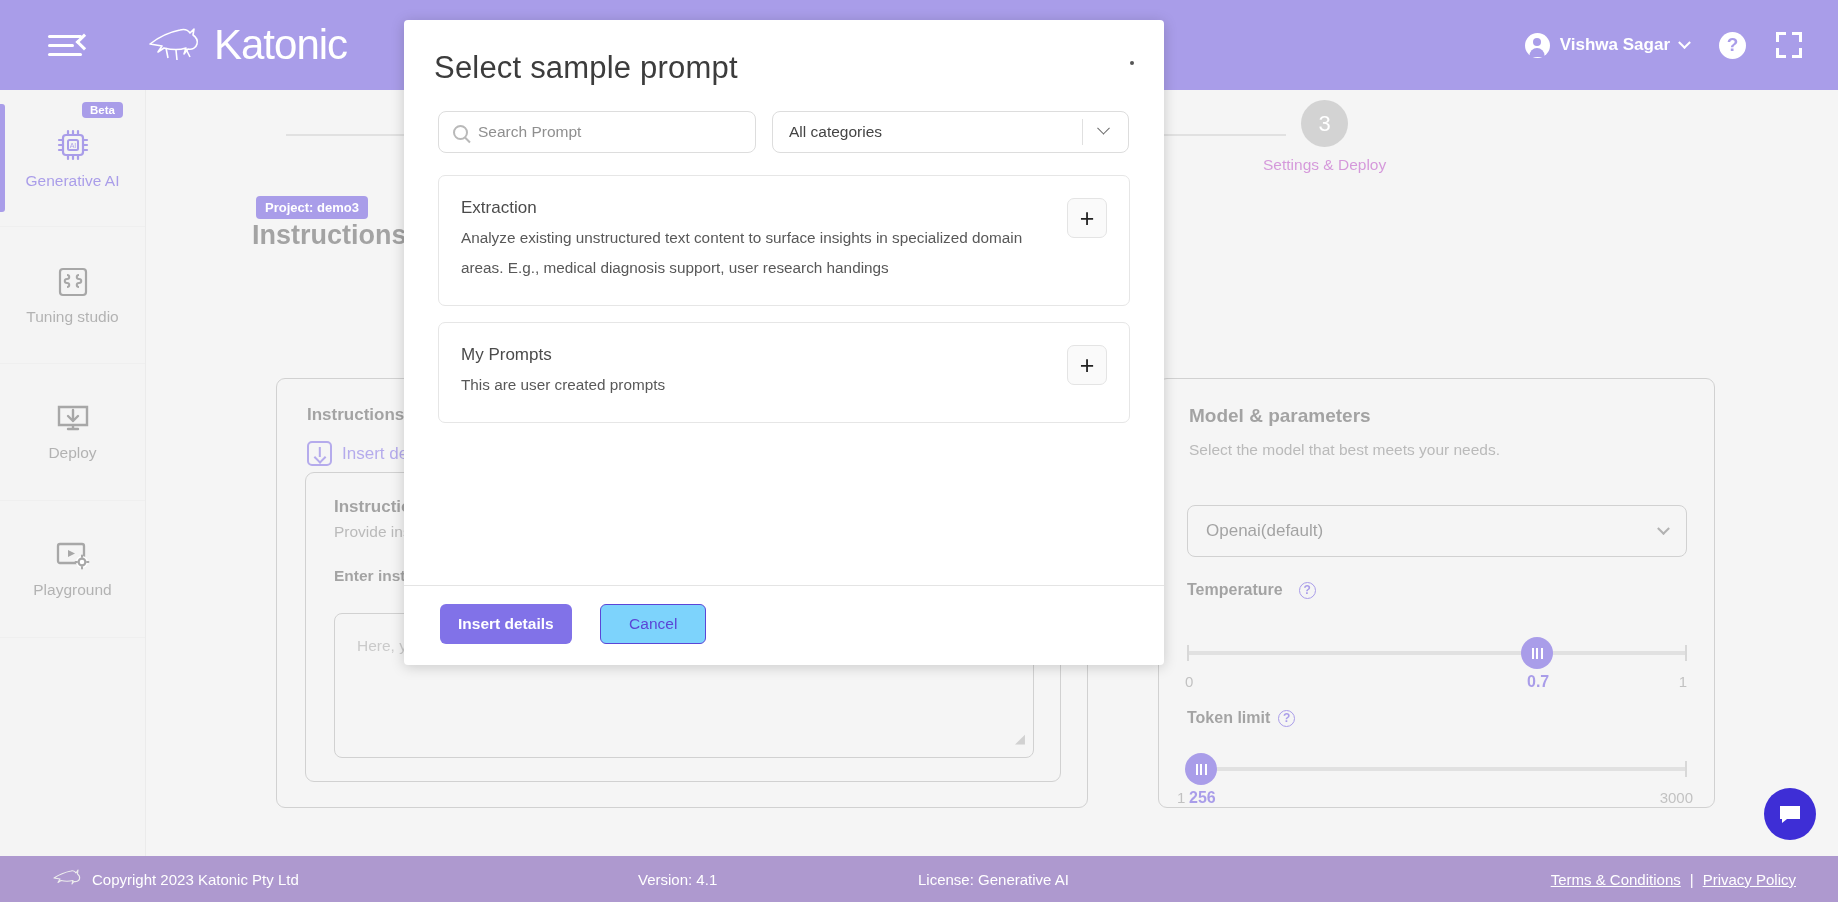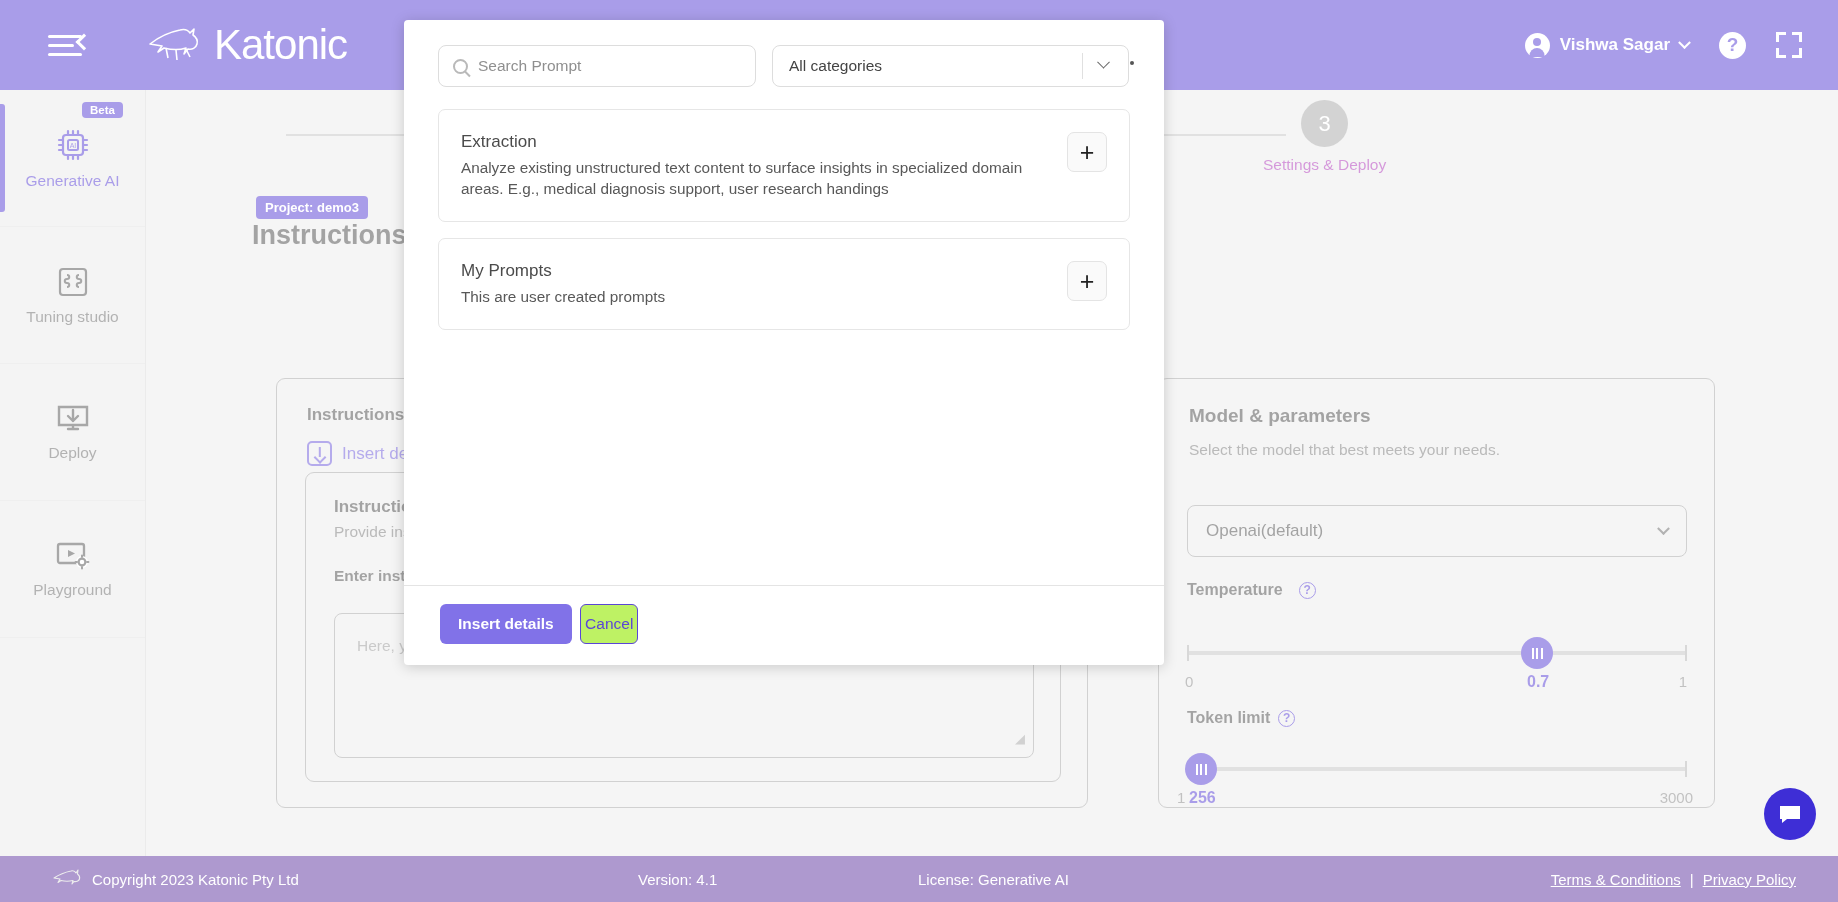--- a/index.html
+++ b/index.html
@@ -147,31 +147,31 @@
     display: flex; align-items: center; padding: 0 4px 0 16px; font-size: 15.5px; color: #444; cursor: pointer; }
   .cat-select .divider { margin-left: auto; width: 1px; height: 26px; background: #e0e0e0; }
   .cat-select .caret2 { width: 9px; height: 9px; border-right: 1.8px solid #666; border-bottom: 1.8px solid #666;
     transform: rotate(45deg) translate(-3px,-3px); margin: 0 16px; }
 
   .modal-list { flex: 1; padding: 22px 34px 0 34px; overflow: hidden; }
   .prompt-card { border: 1px solid #e6e6e6; border-radius: 7px; background: #fff;
     display: flex; align-items: flex-start; padding: 22px 22px 22px 22px; margin-bottom: 16px; cursor: pointer; }
   .pc-text { flex: 1; padding-right: 14px; }
   .pc-title { font-size: 17px; font-weight: 400; color: #4b4b4b; margin-bottom: 5px; }
-  .pc-desc { font-size: 15.3px; color: #585858; line-height: 21px; }
+  .pc-desc { font-size: 15.3px; color: #585858; line-height: 30px; }
   .pc-add { width: 40px; height: 40px; border: 1px solid #e4e4e4; border-radius: 7px; background: #fafafa;
     display: flex; align-items: center; justify-content: center; font-size: 25px; color: #222;
     flex: none; cursor: pointer; line-height: 1; font-weight: 300; }
 
   .modal-footer { border-top: 1px solid #e4e4e4; padding: 18px 0 0 36px; height: 80px; }
   .btn-primary { background: #8172e8; color: #fff; border: none; border-radius: 6px;
     font-size: 15.5px; font-weight: 700; padding: 11px 18px; cursor: pointer;
     font-family: "Liberation Sans", sans-serif; }
-  .btn-outline { background: #bef264; color: #5b46d6; border: 1.4px solid #5b46d6; border-radius: 6px;
-    font-size: 15.5px; padding: 10px 4px; margin-left: 4px; cursor: pointer;
+  .btn-outline { background: #7dd3fc; color: #5b46d6; border: 1.4px solid #5b46d6; border-radius: 6px;
+    font-size: 15.5px; padding: 10px 28px; margin-left: 24px; cursor: pointer;
     font-family: "Liberation Sans", sans-serif; }
 
   
   .chat-bubble { position: absolute; right: 22px; bottom: 62px; width: 52px; height: 52px;
     border-radius: 50%; background: #3e2ed6; display: flex; align-items: center; justify-content: center;
     z-index: 12; cursor: pointer; }
 </style>
 </head>
 <body>
 
@@ -335,20 +335,21 @@
         <div class="slider-min" style="left:-10px;">1</div>
         <div class="slider-val" style="left:2px;">256</div>
         <div class="slider-max" style="right:-6px;">3000</div>
       </div>
     </div>
   </div>
 
   <div class="overlay"></div>
 
   <div class="modal">
+    <div class="modal-title">Select sample prompt</div>
     <div class="modal-dot"></div>
 
     <div class="modal-controls">
       <div class="search-box">
         <span class="search-icon-c"></span>
         <input type="text" value="" placeholder="Search Prompt" style="">
       </div>
       <div class="cat-select">
         <span>All categories</span>
         <span class="divider"></span>

